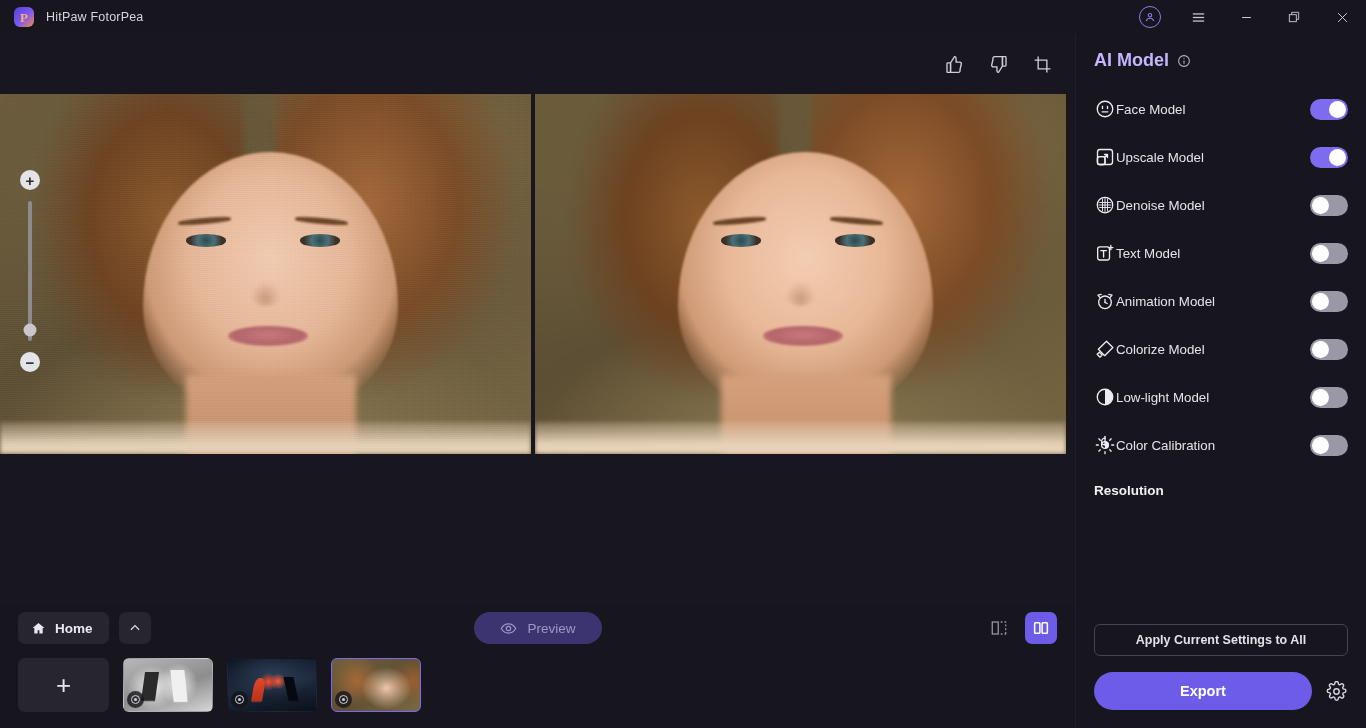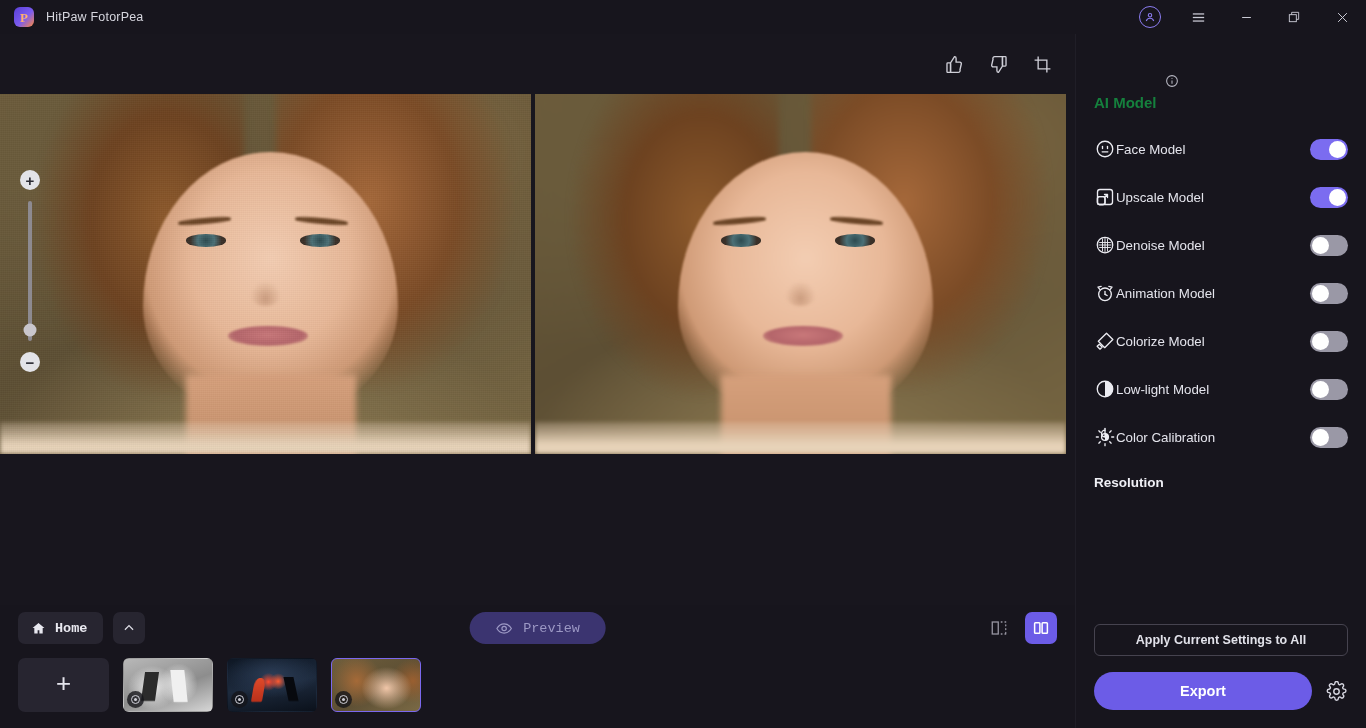--- a/index.html
+++ b/index.html
@@ -145,21 +145,21 @@
   }
   .zthumb {
     position:absolute; left:50%; transform:translate(-50%,-50%);
     width:13px; height:13px; border-radius:50%; background:#c9c6cc; top:92%;
   }
   .zcircle.minus { margin-top:11px; }
 
   
   .bottombar {
     flex:0 0 123px; background:#17151d; position:relative;
-    display:flex; flex-direction:column;font-family:Liberation Mono, monospace;
+    display:flex; flex-direction:column;
   }
   .bb-row1 { height:46px; display:flex; align-items:center; padding:0 18px; position:relative; }
   .home-btn {
     display:flex; align-items:center; gap:9px; background:#272530;
     border-radius:7px; height:32px; padding:0 16px 0 13px;
   }
   .home-label { font-size:13.5px; font-weight:bold; color:#e9e9f0; }
   .collapse-btn {
     width:32px; height:32px; background:#272530; border-radius:7px;
     display:flex; align-items:center; justify-content:center; margin-left:10px;
@@ -240,21 +240,21 @@
   }
 
   
   .panel {
     flex:0 0 291px; background:#17151d; border-left:1px solid #201e27;
     display:flex; flex-direction:column; padding:0 18px;
   }
   .panel-head {
     display:flex; align-items:center; gap:8px; padding:16px 0 8px;
   }
-  .panel-title { font-size:15px; font-weight:bold; color:#15803d;margin-top:44px; }
+  .panel-title { font-size:18px; font-weight:bold; color:#c4b5fd; }
   .info-ico { color:#b9b9c4; display:flex; }
 
   .model-list { margin-top:6px; }
   .model-row {
     display:flex; align-items:center; height:48px; gap:0;
   }
   .m-ico { width:22px; height:22px; color:#ececf2; display:flex; align-items:center; justify-content:center; flex:0 0 22px; }
   .m-label { flex:1; font-size:13.3px; color:#e4e4ec; }
   .toggle {
     width:38px; height:21px; border-radius:11px; background:#9a98a6; position:relative;
@@ -527,20 +527,33 @@
                   <line x1="15" y1="4.2" x2="15" y2="19.8"></line>
               </g>
             </svg>
           </span>
           <span class="m-label">Denoise Model</span>
           <span class="toggle">
               <span class="knob"></span>
             </span>
         </div>
 
+        <div class="model-row">
+          <span class="m-ico">
+            <svg width="20" height="20" viewBox="0 0 24 24" fill="none" stroke="currentColor" stroke-width="1.6">
+              <rect x="3.2" y="4.6" width="14.2" height="15.8" rx="2.6"></rect>
+              <path d="M7 9.2h6.6M10.3 9.2v7.6" stroke-linecap="round"></path>
+              <path d="M19 3v5M16.5 5.5h5" stroke-linecap="round"></path>
+            </svg>
+          </span>
+          <span class="m-label">Text Model</span>
+          <span class="toggle">
+              <span class="knob"></span>
+            </span>
+        </div>
 
         <div class="model-row">
           <span class="m-ico">
             <svg width="20" height="20" viewBox="0 0 24 24" fill="none" stroke="currentColor" stroke-width="1.6">
               <circle cx="12" cy="13.6" r="7.6"></circle>
               <path d="M6.2 8.2 3.6 4.9 7.4 4" stroke-linecap="round" stroke-linejoin="round"></path>
               <path d="M17.8 8.2 20.4 4.9 16.6 4" stroke-linecap="round" stroke-linejoin="round"></path>
               <line x1="12" y1="13.6" x2="12" y2="10.2" stroke-linecap="round"></line>
               <line x1="12" y1="13.6" x2="14.6" y2="15" stroke-linecap="round"></line>
             </svg>

